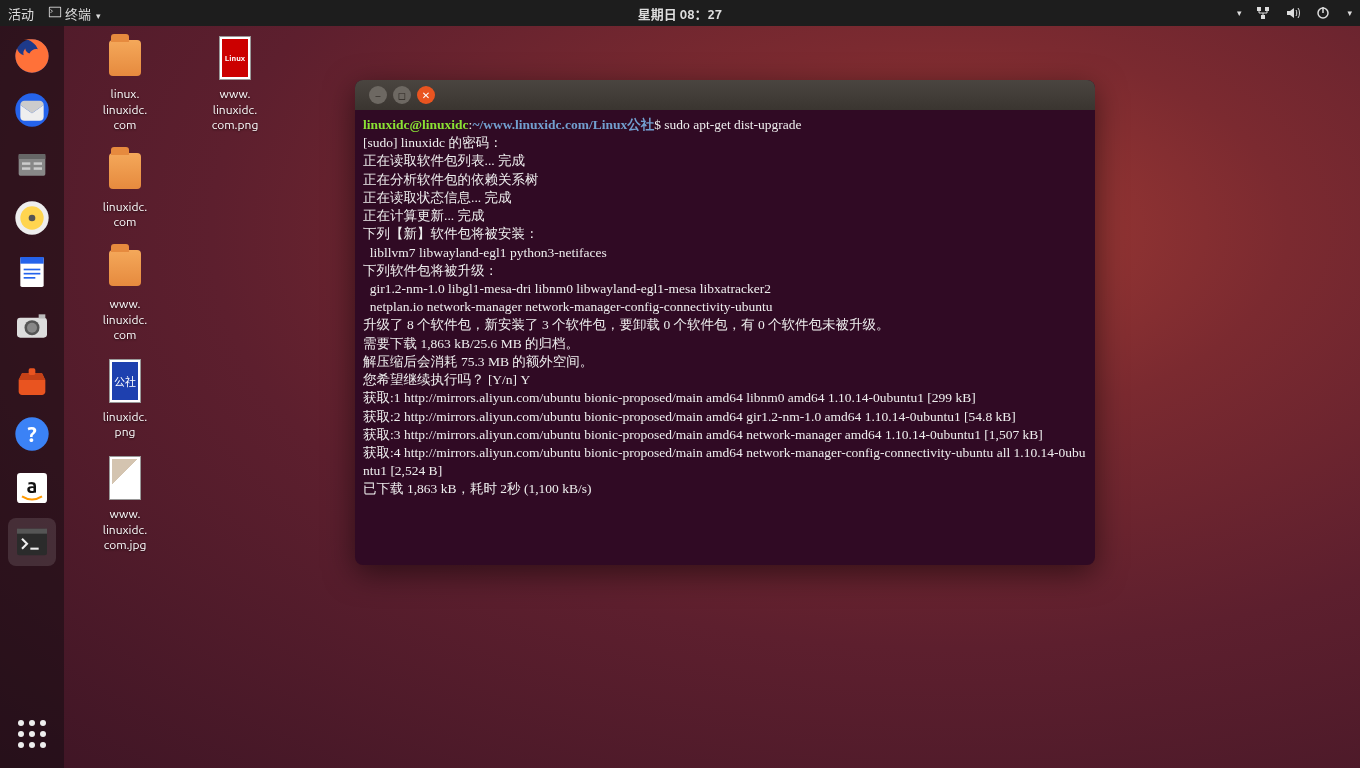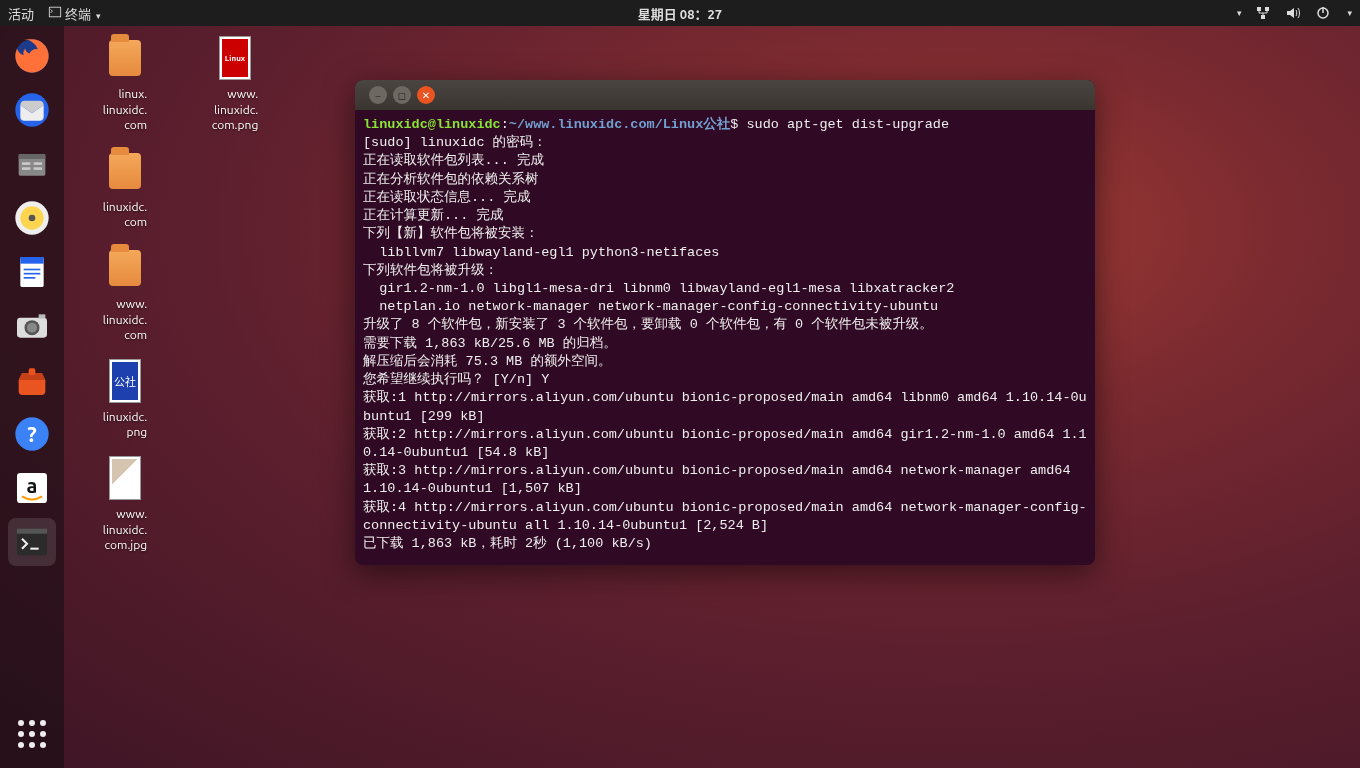--- a/index.html
+++ b/index.html
@@ -35,21 +35,21 @@
   margin-top: auto; margin-bottom: 10px; width: 48px; height: 48px;
   display: grid; grid-template-columns: repeat(3, 6px); grid-template-rows: repeat(3, 6px);
   gap: 5px; align-content: center; justify-content: center;
 }
 .apps-btn span { width: 6px; height: 6px; background: #eee; border-radius: 50%; }
 
 .desktop { position: absolute; top: 34px; left: 80px; display: flex; gap: 20px; }
 .dcol { display: flex; flex-direction: column; gap: 14px; width: 90px; }
 .dicon { display: flex; flex-direction: column; align-items: center; cursor: pointer; }
 .dicon .ic { width: 32px; height: 48px; display: flex; align-items: center; justify-content: center; }
-.dicon .lbl { color: #fff; font-size: 12px; text-align: right; margin-top: 4px; text-shadow: 0 1px 2px rgba(0,0,0,0.6); line-height: 1.3; word-break: break-word; max-width: 90px; }
+.dicon .lbl { color: #fff; font-size: 12px; text-align: center; margin-top: 4px; text-shadow: 0 1px 2px rgba(0,0,0,0.6); line-height: 1.3; word-break: break-word; max-width: 90px; }
 
 .folder { width: 44px; height: 36px; background: linear-gradient(#f4a85a, #e68a3e); border-radius: 4px; position: relative; }
 .folder:before { content: ""; position: absolute; top: -6px; left: 2px; width: 18px; height: 8px; background: #e68a3e; border-radius: 3px 3px 0 0; }
 
 .trash { width: 36px; height: 42px; background: linear-gradient(#bbb, #888); border-radius: 4px 4px 6px 6px; position: relative; }
 .trash:before { content: ""; position: absolute; top: -6px; left: -3px; right: -3px; height: 8px; background: #aaa; border-radius: 4px; }
 
 .thumb { width: 50px; height: 44px; background: #fff; border: 1px solid #999; padding: 2px; }
 .thumb-inner { width: 100%; height: 100%; }
 
@@ -61,21 +61,21 @@
 .term-titlebar {
   height: 30px; background: linear-gradient(#4a4540, #3a3530);
   display: flex; align-items: center; padding: 0 8px; color: #ddd; font-size: 13px;
 }
 .term-titlebar .title { flex: 1; text-align: center; font-weight: 600; }
 .win-btn { width: 18px; height: 18px; border-radius: 50%; margin-left: 6px; display: flex; align-items: center; justify-content: center; font-size: 10px; }
 .win-min { background: #6d6862; color: #2a2520; }
 .win-max { background: #6d6862; color: #2a2520; }
 .win-close { background: #e95420; color: #fff; }
 .term-body {
-  flex: 1; padding: 6px 8px; font-family: Liberation Mono, monospace;
+  flex: 1; padding: 6px 8px; font-family: Liberation Serif, serif;
   font-size: 13.5px; line-height: 1.35; color: #eee; overflow: hidden; white-space: pre-wrap; word-break: break-all;
 }
 .p-user { color: #8ae234; font-weight: bold; }
 .p-path { color: #729fcf; font-weight: bold; }
 .p-sep  { color: #eee; }
 </style>
 </head>
 <body>
 
 <div class="topbar">

